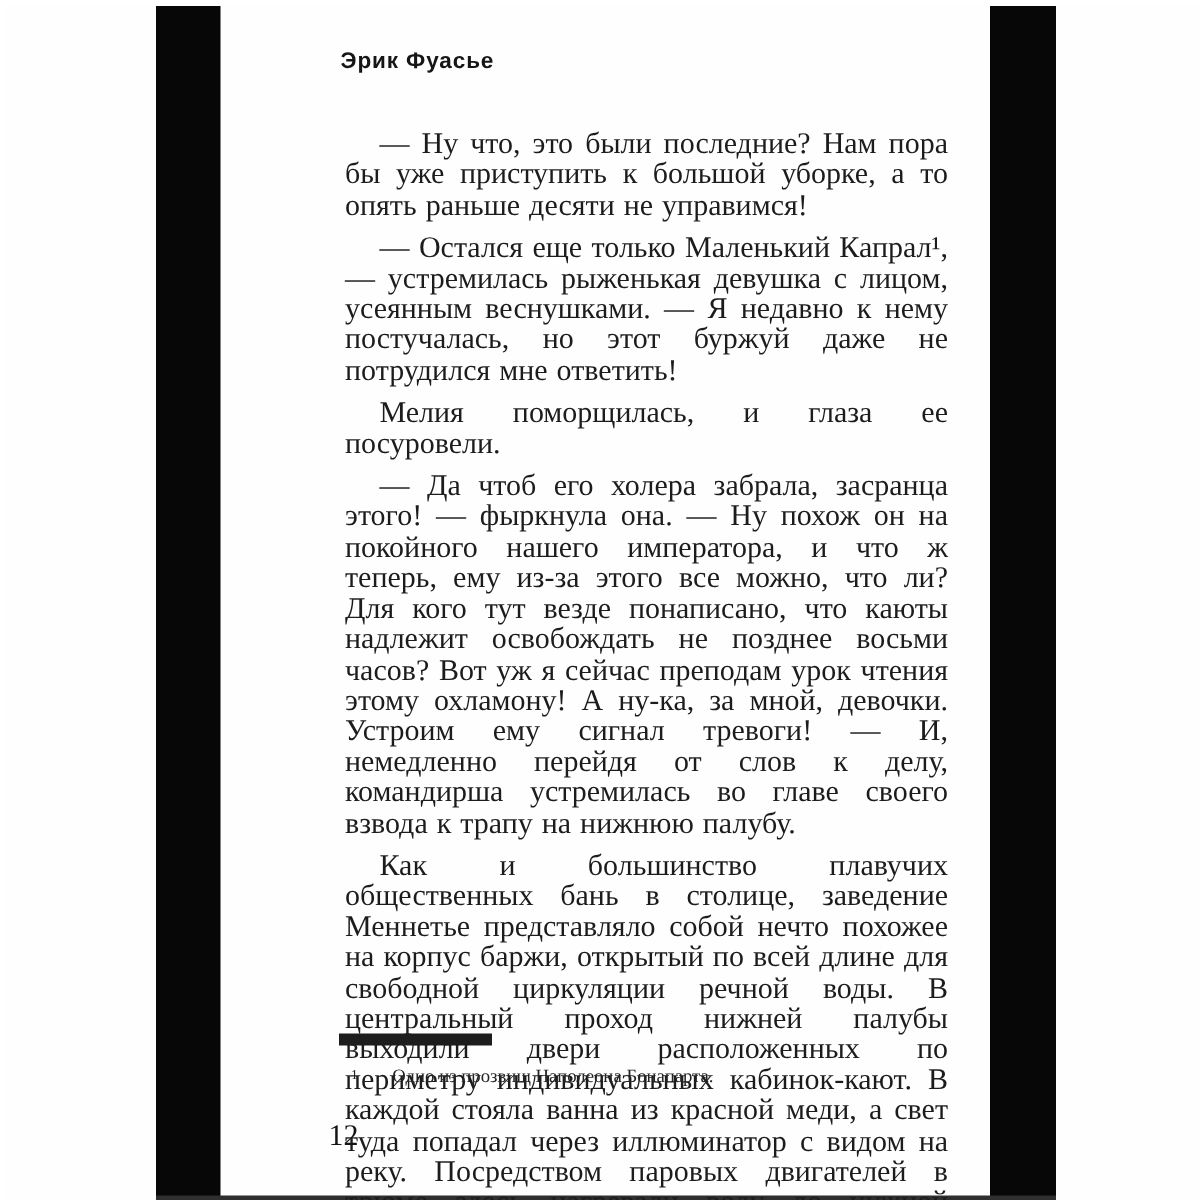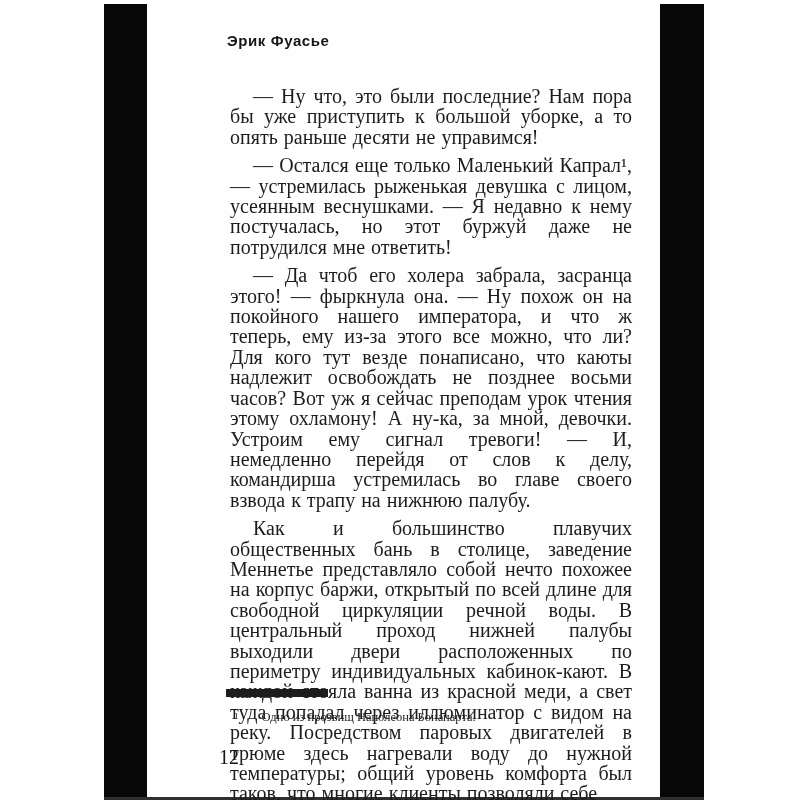--- a/index.html
+++ b/index.html
@@ -94,20 +94,21 @@
 
   <div class="edge-bar left"></div>
   <div class="edge-bar right"></div>
   <div class="bottom-edge"></div>
 
   <div class="running-header">Эрик Фуасье</div>
 
   <div class="body-text" lang="ru">
     <p>— Ну что, это были последние? Нам пора бы уже приступить к большой уборке, а то опять раньше десяти не управимся!</p>
     <p>— Остался еще только Маленький Капрал¹, — устремилась рыженькая девушка с лицом, усеянным веснушками. — Я недавно к нему постучалась, но этот буржуй даже не потрудился мне ответить!</p>
+    <p>Мелия поморщилась, и глаза ее посуровели.</p>
     <p>— Да чтоб его холера забрала, засранца этого! — фыркнула она. — Ну похож он на покойного нашего императора, и что ж теперь, ему из-за этого все можно, что ли? Для кого тут везде понаписано, что каюты надлежит освобождать не позднее восьми часов? Вот уж я сейчас преподам урок чтения этому охламону! А ну-ка, за мной, девочки. Устроим ему сигнал тревоги! — И, немедленно перейдя от слов к делу, командирша устремилась во главе своего взвода к трапу на нижнюю палубу.</p>
     <p>Как и большинство плавучих общественных бань в столице, заведение Меннетье представляло собой нечто похожее на корпус баржи, открытый по всей длине для свободной циркуляции речной воды. В центральный проход нижней палубы выходили двери расположенных по периметру индивидуальных кабинок-кают. В каждой стояла ванна из красной меди, а свет туда попадал через иллюминатор с видом на реку. Посредством паровых двигателей в трюме здесь нагревали воду до нужной температуры; общий уровень комфорта был таков, что многие клиенты позволяли себе</p>
   </div>
 
   <div class="footnote">
     <div class="fn-rule"></div>
     <div class="fn-text">
       <sup>1</sup><span>Одно из прозвищ Наполеона Бонапарта.</span>
     </div>
   </div>

